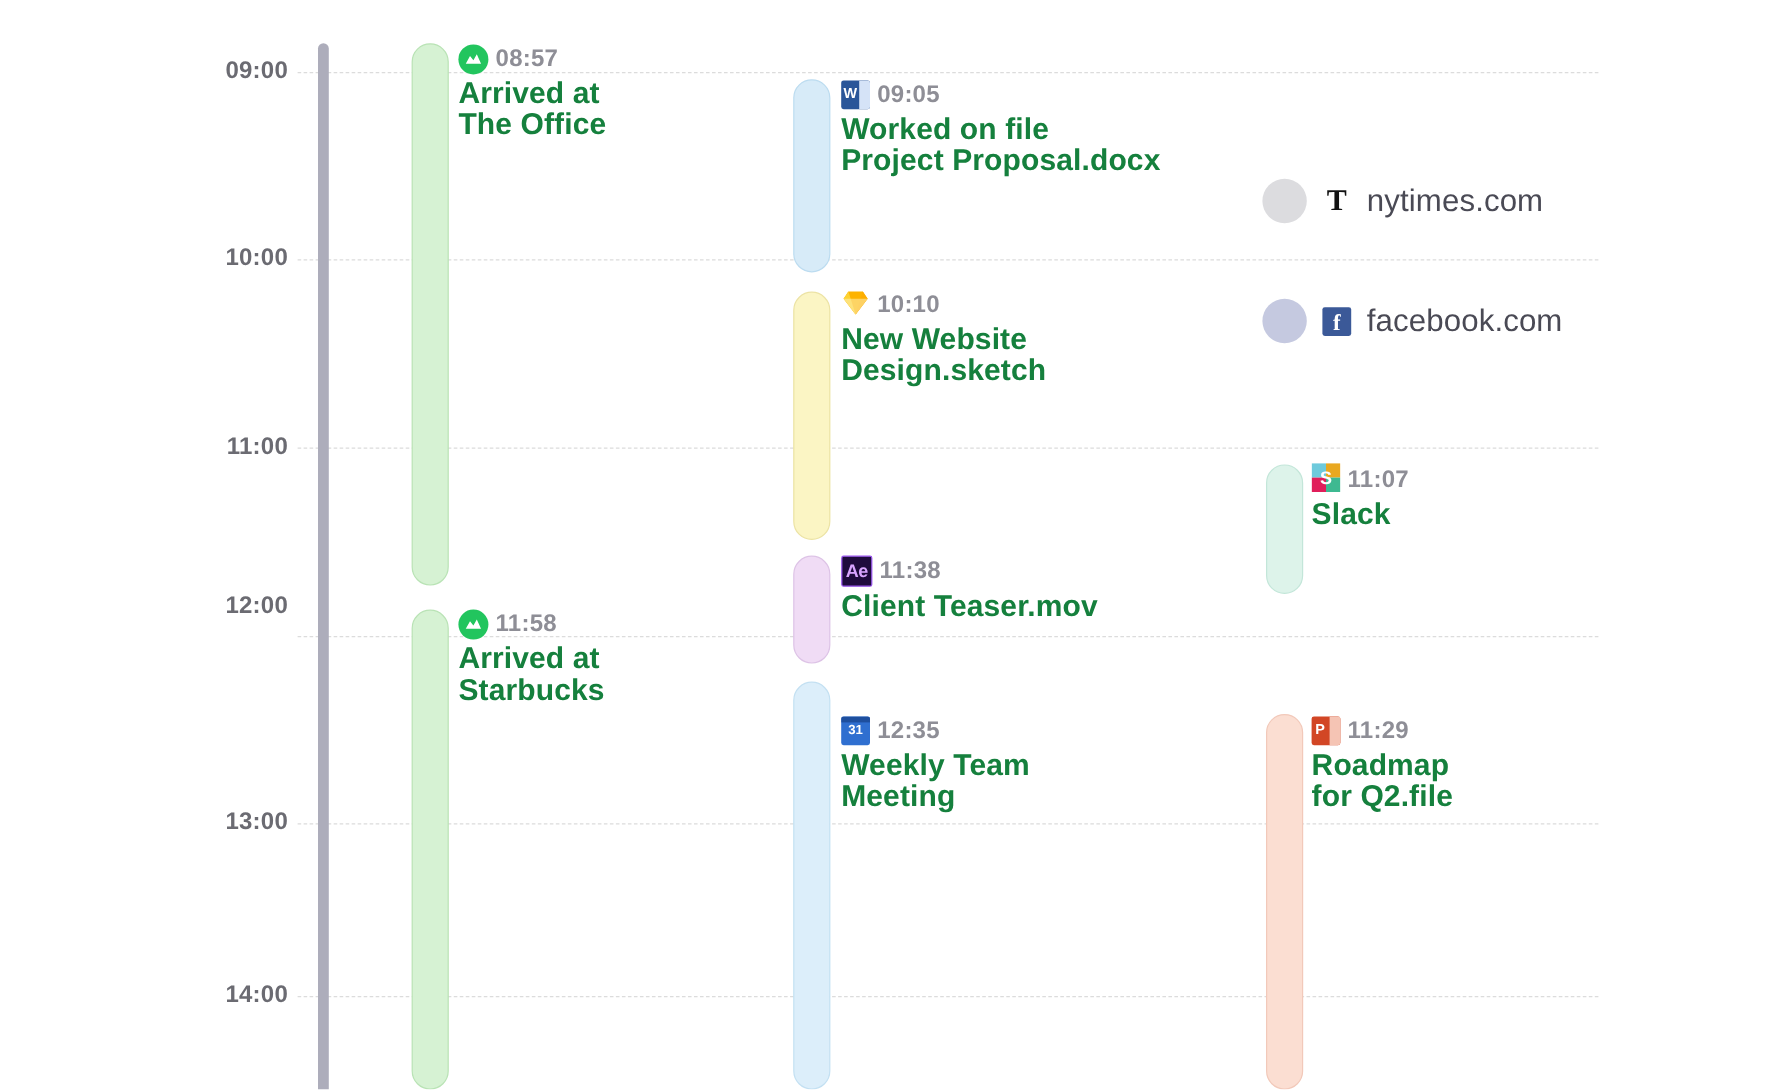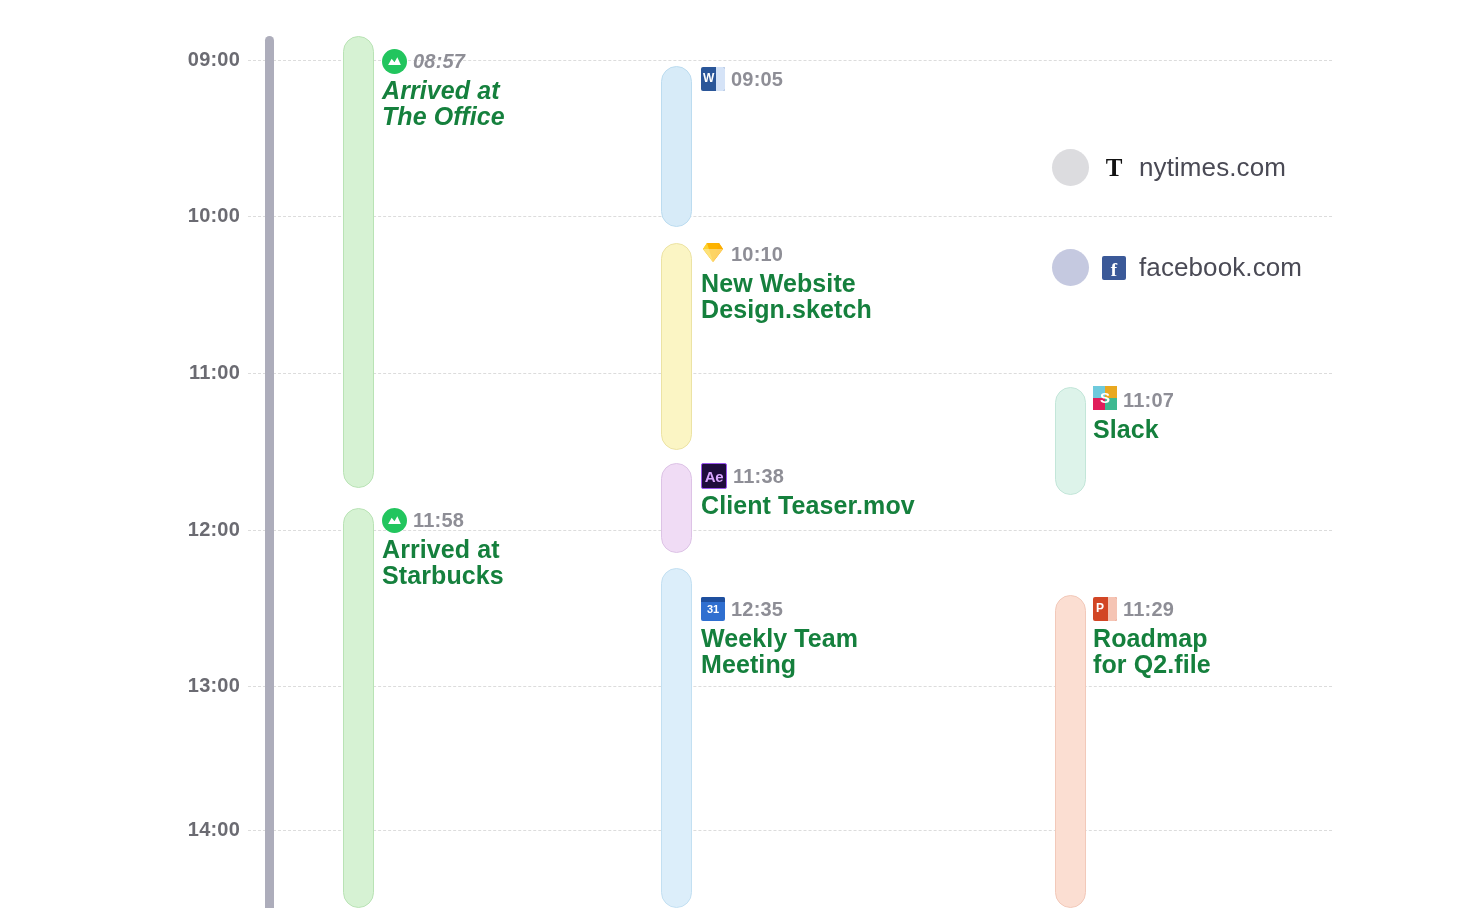--- a/index.html
+++ b/index.html
@@ -215,39 +215,39 @@
 <div id="timeline">
 
   <div id="gridlines">
       <div class="gridline" style="top: 60px;"></div>
       <div class="hour-label" style="top: 48px;">09:00</div>
       <div class="gridline" style="top: 216px;"></div>
       <div class="hour-label" style="top: 204px;">10:00</div>
       <div class="gridline" style="top: 373px;"></div>
       <div class="hour-label" style="top: 361px;">11:00</div>
       <div class="gridline" style="top: 530px;"></div>
-      <div class="hour-label" style="top: 518px;">12:00</div>
+      <div class="hour-label" style="top: 494px;">12:00</div>
       <div class="gridline" style="top: 686px;"></div>
       <div class="hour-label" style="top: 674px;">13:00</div>
       <div class="gridline" style="top: 830px;"></div>
       <div class="hour-label" style="top: 818px;">14:00</div>
     </div>
   <div class="axis-rail"></div>
   <div id="bars">
       <div class="bar" style="left: 343px; top: 36px; height: 452px; background: rgb(214, 242, 211); border: 1px solid rgb(185, 227, 181);"></div>
       <div class="bar" style="left: 661px; top: 66px; height: 161px; background: rgb(215, 235, 248); border: 1px solid rgb(188, 220, 240);"></div>
       <div class="bar" style="left: 661px; top: 243px; height: 207px; background: rgb(251, 245, 196); border: 1px solid rgb(236, 227, 164);"></div>
       <div class="bar" style="left: 661px; top: 463px; height: 90px; background: rgb(240, 220, 245); border: 1px solid rgb(221, 195, 230);"></div>
       <div class="bar" style="left: 661px; top: 568px; height: 340px; background: rgb(220, 238, 250); border: 1px solid rgb(195, 224, 242);"></div>
       <div class="bar" style="left: 343px; top: 508px; height: 400px; background: rgb(214, 242, 211); border: 1px solid rgb(185, 227, 181);"></div>
       <div class="bar" style="left: 1055px; top: 387px; height: 108px; background: rgb(221, 243, 234); border: 1px solid rgb(195, 230, 217);"></div>
       <div class="bar" style="left: 1055px; top: 595px; height: 313px; background: rgb(251, 222, 210); border: 1px solid rgb(242, 201, 186);"></div>
     </div>
   <div id="labels">
-      <div class="event-label" style="left: 382px; top: 48px; font-style: italic;">
+      <div class="event-label" style="left: 382px; top: 36px;">
         <div class="event-head">
           <span class="icon">
             <span class="icon-moves">
               <svg width="17" height="17" viewBox="0 0 24 24">
                 <path d="M3 17 L8 8 L12 13 L16 6 L21 17 Z" fill="#ffffff"></path>
               </svg>
             </span>
           </span>
           <span class="event-time">08:57</span>
         </div>
@@ -257,20 +257,22 @@
       <div class="event-label" style="left: 701px; top: 66px;">
         <div class="event-head">
           <span class="icon">
             <span class="icon-sq icon-word">
               <span class="w">W</span>
               <span class="page"></span>
             </span>
           </span>
           <span class="event-time">09:05</span>
         </div>
+        <div class="event-title">Worked on file</div>
+        <div class="event-title" style="margin-top: 0px;">Project Proposal.docx</div>
       </div>
       <div class="event-label" style="left: 701px; top: 241px;">
         <div class="event-head">
           <span class="icon"><svg class="icon-sketch" viewBox="0 0 24 24">
               <path d="M6 3 L18 3 L22 9 L12 22 L2 9 Z" fill="#fdb300"></path>
               <path d="M6 3 L12 22 L2 9 Z" fill="#fdd231"></path>
               <path d="M18 3 L22 9 L12 22 Z" fill="#fdad00"></path>
               <path d="M2 9 L22 9 L12 22 Z" fill="#feeeb7" opacity="0.55"></path>
             </svg></span>
           <span class="event-time">10:10</span>

